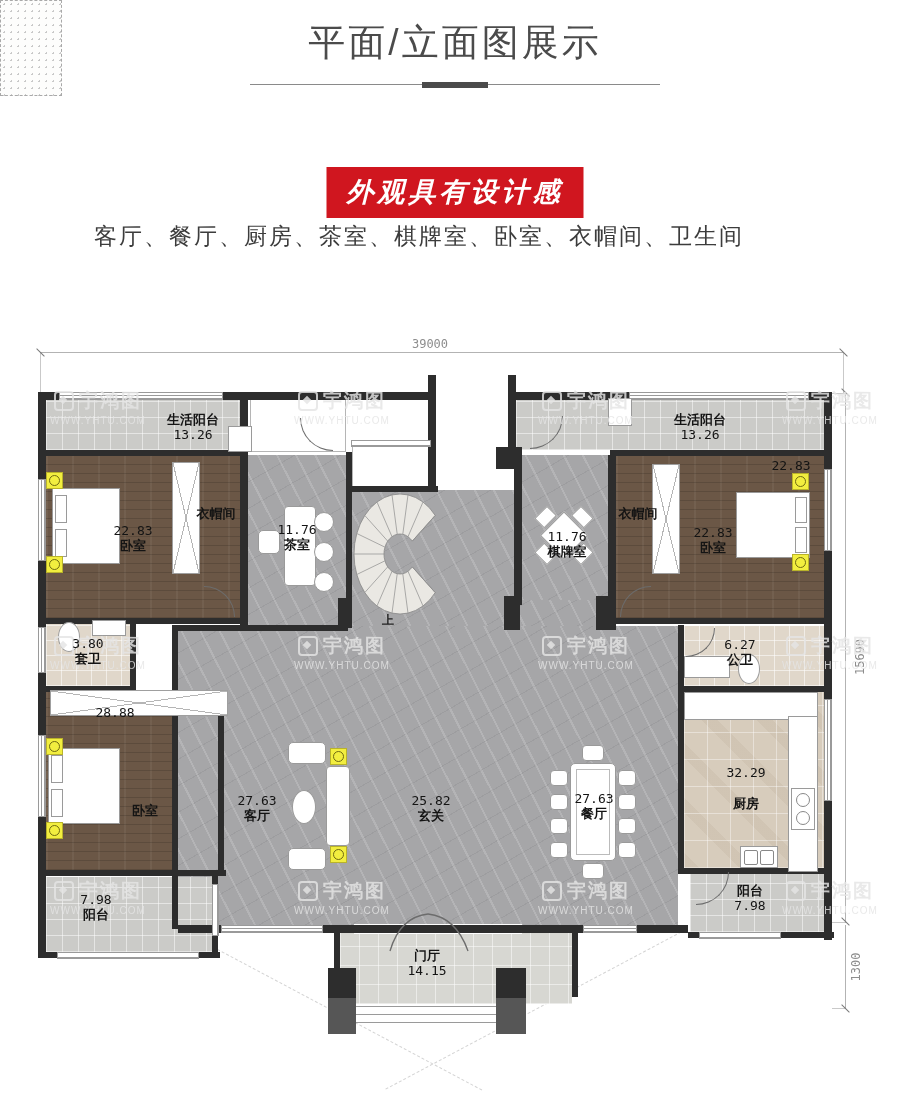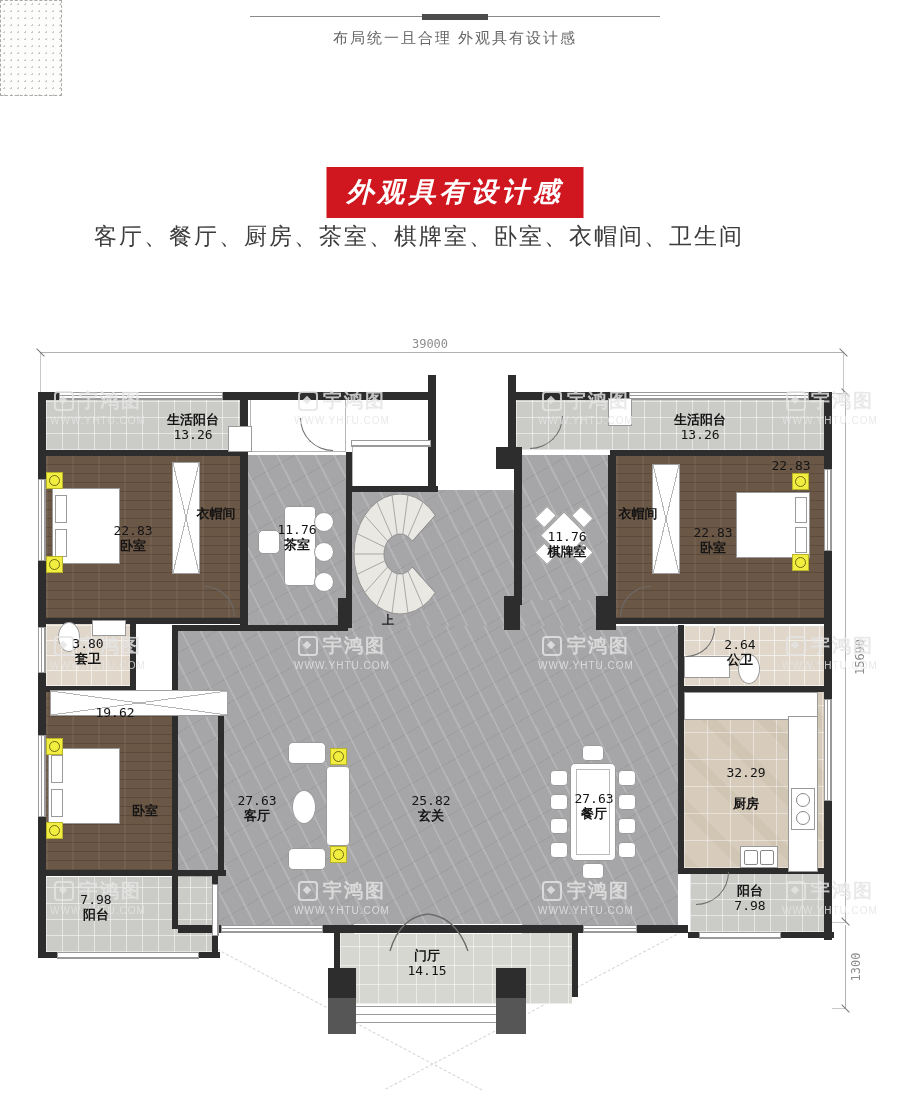--- a/index.html
+++ b/index.html
@@ -73,25 +73,25 @@
             box-shadow:inset 0 0 0 2px rgba(255,255,255,0);position:relative;}
   .wm .logo::after{content:"";position:absolute;left:4px;top:4px;width:6px;height:6px;
             background:rgba(228,228,228,.82);transform:rotate(45deg);}
   .wm .r2{font-size:10px;letter-spacing:1px;margin-top:1px;}
   .stairs-up{z-index:8;font-size:12px;font-weight:bold;color:#222;}
 </style>
 </head>
 <body>
 
 <div class="hdr">
+  <div class="hdr-title">平面/立面图展示</div>
   <div class="hdr-rule">
     <div class="thin"></div>
     <div class="thick"></div>
   </div>
-  <div class="hdr-sub">布局统一且合理 外观具有设计感</div>
 </div>
 <div class="banner">外观具有设计感</div>
 <div class="roomlist">客厅、餐厅、厨房、茶室、棋牌室、卧室、衣帽间、卫生间</div>
 
 <div id="plan">
 
   <div class="diag" style="left:42px;top:394px;width:770px;transform:rotate(38deg);"></div>
   <div class="diag" style="left:830px;top:394px;width:770px;transform:rotate(142deg);"></div>
   <div class="diag" style="left:182px;top:930px;width:340px;transform:rotate(28deg);"></div>
   <div class="diag" style="left:686px;top:930px;width:340px;transform:rotate(152deg);"></div>
@@ -254,25 +254,25 @@
     <span class="nm">卧室</span>
   </div>
   <div class="lb" style="left:791px;top:466px;">
     <span class="num">22.83</span>
   </div>
   <div class="lb" style="left:88px;top:651px;">
     <span class="num">3.80</span>
     <span class="nm">套卫</span>
   </div>
   <div class="lb" style="left:740px;top:652px;">
-    <span class="num">2.64</span>
+    <span class="num">6.27</span>
     <span class="nm">公卫</span>
   </div>
   <div class="lb" style="left:115px;top:713px;">
-    <span class="num">19.62</span>
+    <span class="num">28.88</span>
   </div>
   <div class="lb" style="left:145px;top:811px;">
     <span class="nm">卧室</span>
   </div>
   <div class="lb" style="left:257px;top:808px;">
     <span class="num">27.63</span>
     <span class="nm">客厅</span>
   </div>
   <div class="lb" style="left:431px;top:808px;">
     <span class="num">25.82</span>

